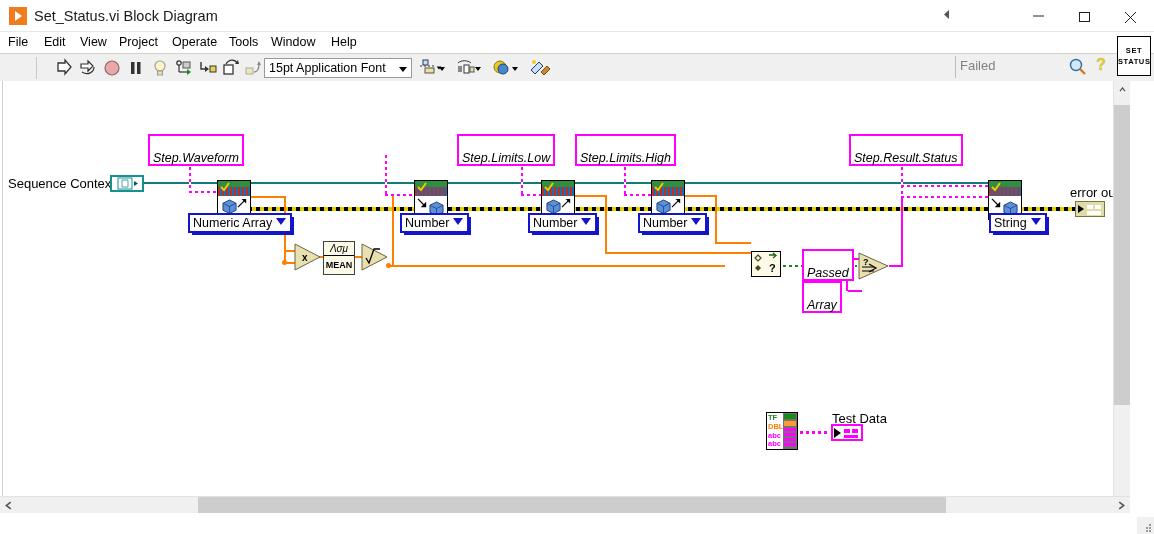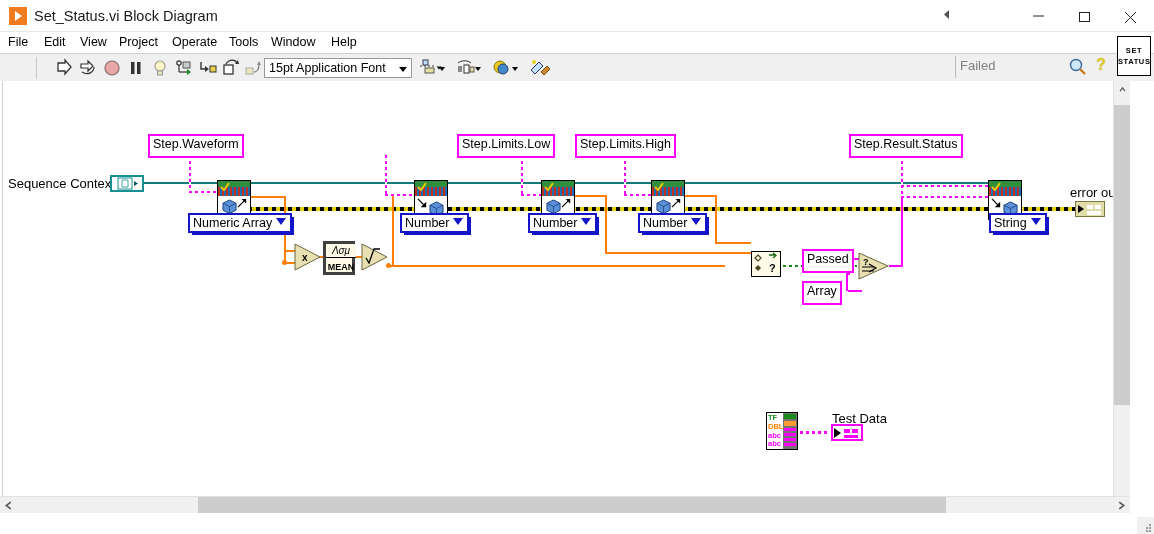--- a/index.html
+++ b/index.html
@@ -159,23 +159,23 @@
   #resize-grip {
     position: absolute; right: 2px; bottom: 2px; width: 8px; height: 8px;
   }
 
   
   .lbl-pink {
     position: absolute;
     border: 2px solid #ff00ff;
     background: #ffffff;
     font-size: 12.5px; color: #000;
-    padding: 0 3px;
+    padding: 14px 3px;
     white-space: nowrap;
-    line-height: 17px; height: 24px;
+    line-height: 17px; height: 14px; font-style: italic;
   }
   .lbl-blue {
     position: absolute;
     border: 2px solid #1414c8;
     background: #ffffff;
     font-size: 12.5px; color: #000;
     padding: 0 4px 0 3px;
     white-space: nowrap;
     line-height: 16px; height: 20px;
   }
@@ -226,21 +226,21 @@
     position: absolute; left: 0; top: 15px; width: 32px; height: 23px;
     background: #ffffff;
   }
   .ts-cube {
     position: absolute; width: 15px; height: 15px;
   }
   .ts-arrow { position: absolute; width: 11px; height: 11px; }
   .tri-wrap { position: absolute; }
   .fn-box {
     position: absolute;
-    background: #fdfbe8; border: 3px solid #404040;
+    background: #fdfbe8; border: 1px solid #404040;
   }
 
   
   .err-term {
     position: absolute; width: 30px; height: 16px;
     background: #e0dca8; border: 1px solid #7a7640;
   }
   .err-term .arrow {
     position: absolute; left: 2px; top: 3px;
     border-left: 6px solid #000;

